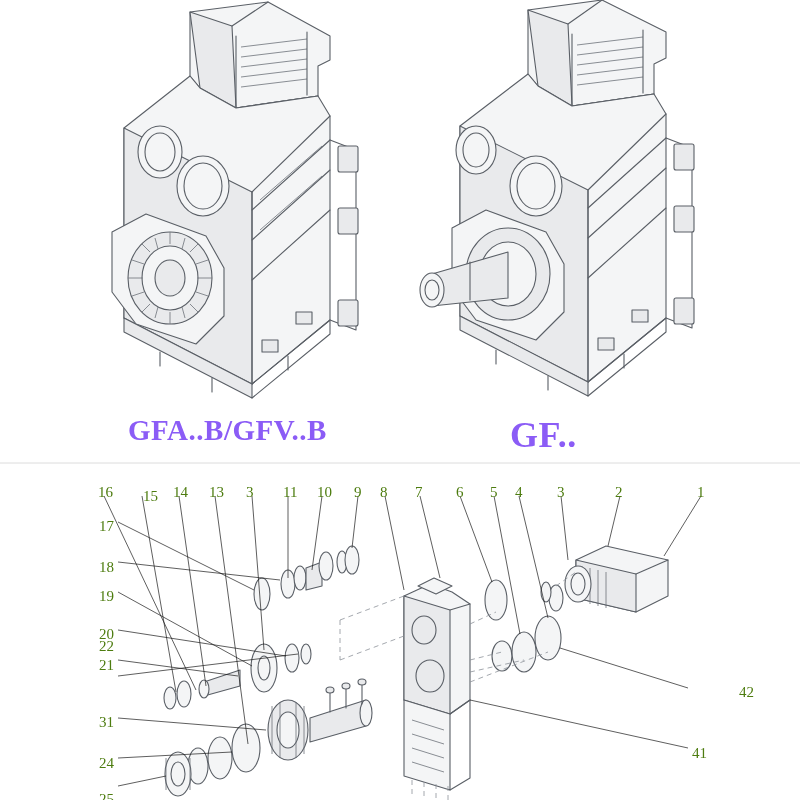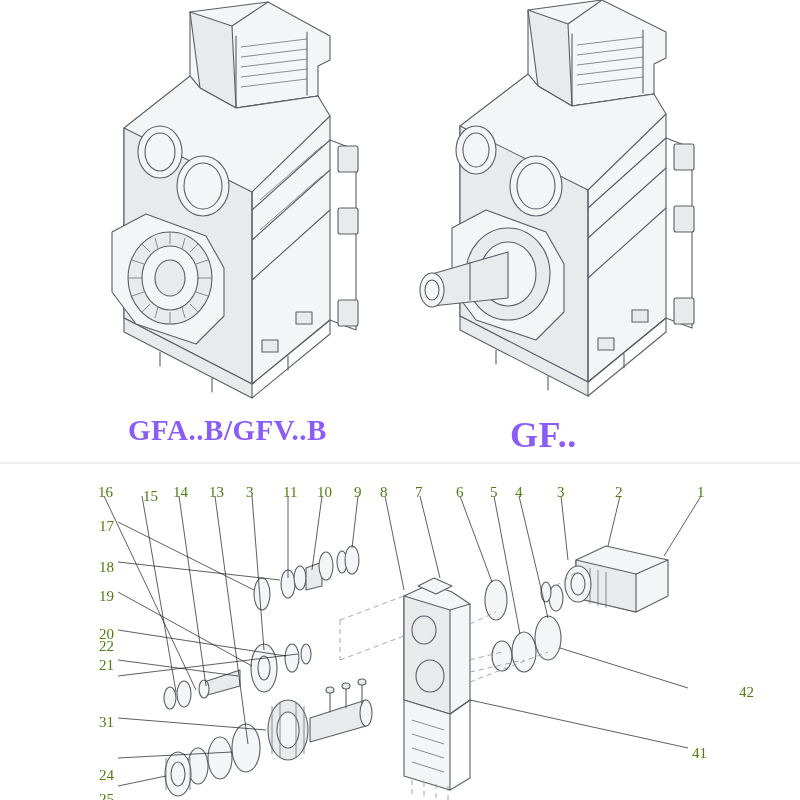--- a/index.html
+++ b/index.html
@@ -273,19 +273,19 @@
       <div class="callout-num" style="left: 557px; top: 484px;">3</div>
       <div class="callout-num" style="left: 615px; top: 484px;">2</div>
       <div class="callout-num" style="left: 697px; top: 484px;">1</div>
       <div class="callout-num" style="left: 99px; top: 518px;">17</div>
       <div class="callout-num" style="left: 99px; top: 559px;">18</div>
       <div class="callout-num" style="left: 99px; top: 588px;">19</div>
       <div class="callout-num" style="left: 99px; top: 626px;">20</div>
       <div class="callout-num" style="left: 99px; top: 657px;">21</div>
       <div class="callout-num" style="left: 99px; top: 638px; text-align: center;">22</div>
       <div class="callout-num" style="left: 99px; top: 714px;">31</div>
-      <div class="callout-num" style="left: 99px; top: 755px; margin-top: 12px;">24</div>
+      <div class="callout-num" style="left: 99px; top: 755px;">24</div>
       <div class="callout-num" style="left: 99px; top: 783px; margin-top: 8px;">25</div>
       <div class="callout-num" style="left: 692px; top: 684px; margin-left: 47px;">42</div>
       <div class="callout-num" style="left: 692px; top: 745px;">41</div>
     </div>
 
 </div>
 
 </body></html>

